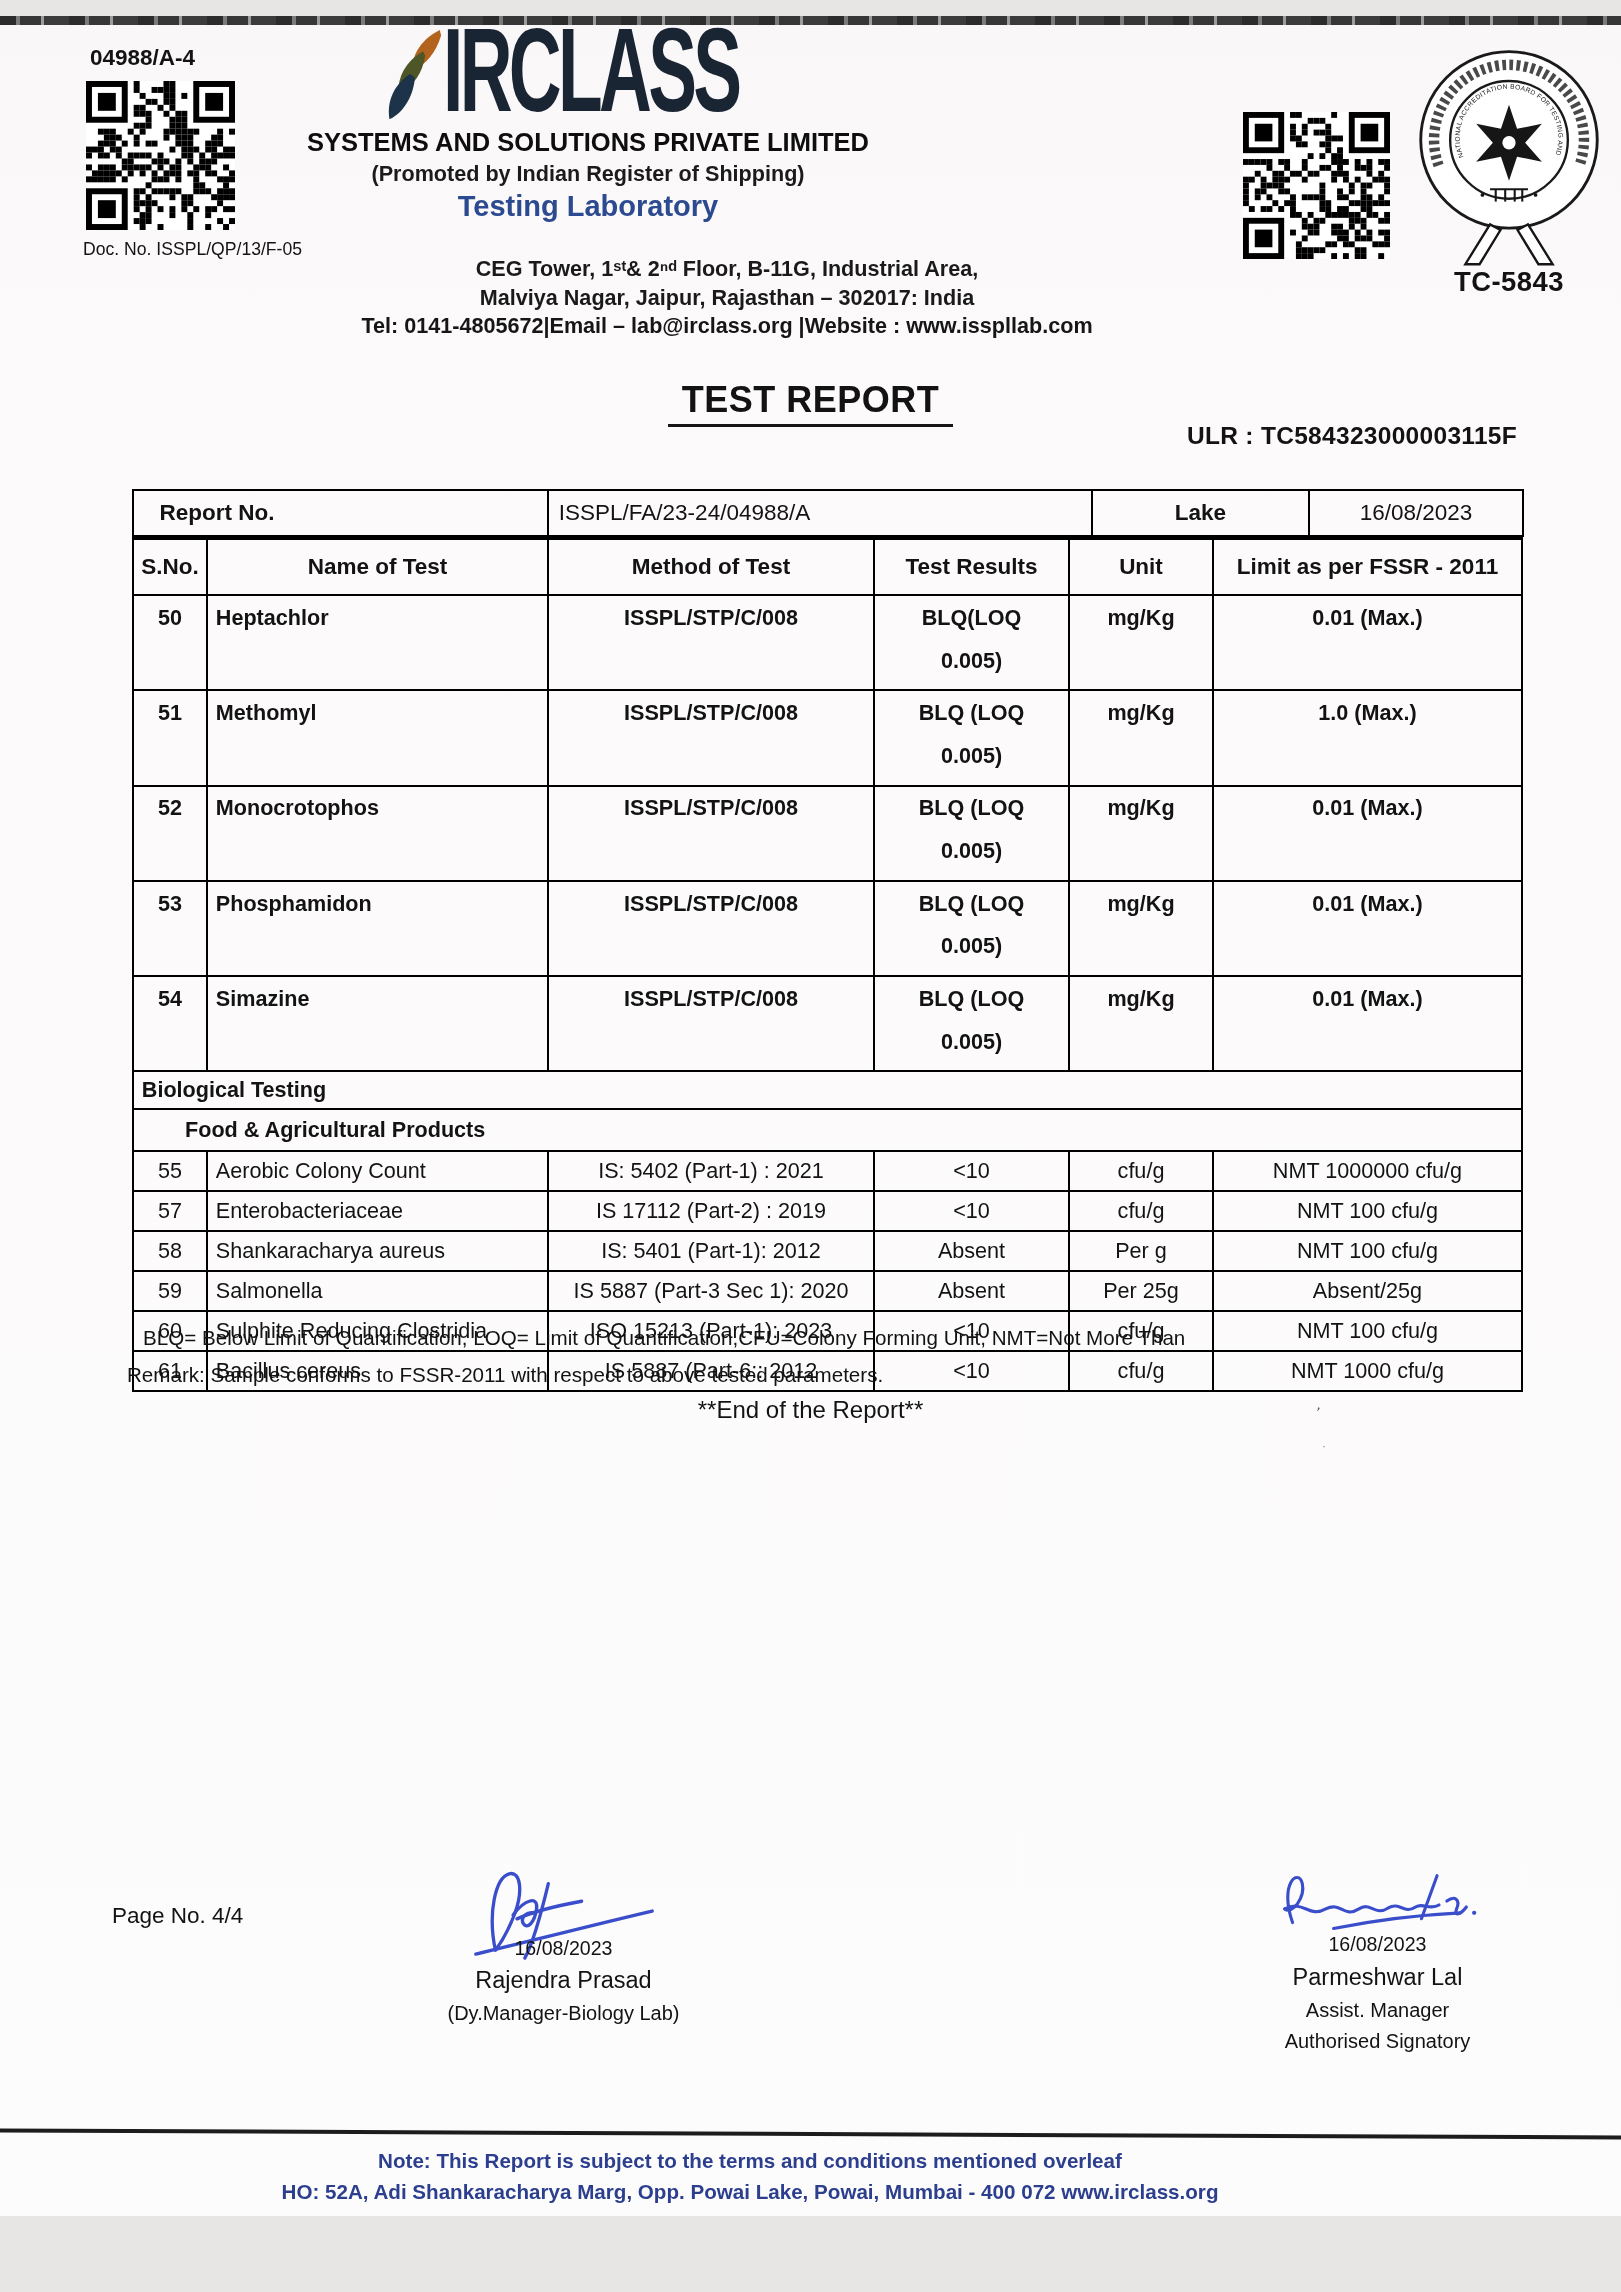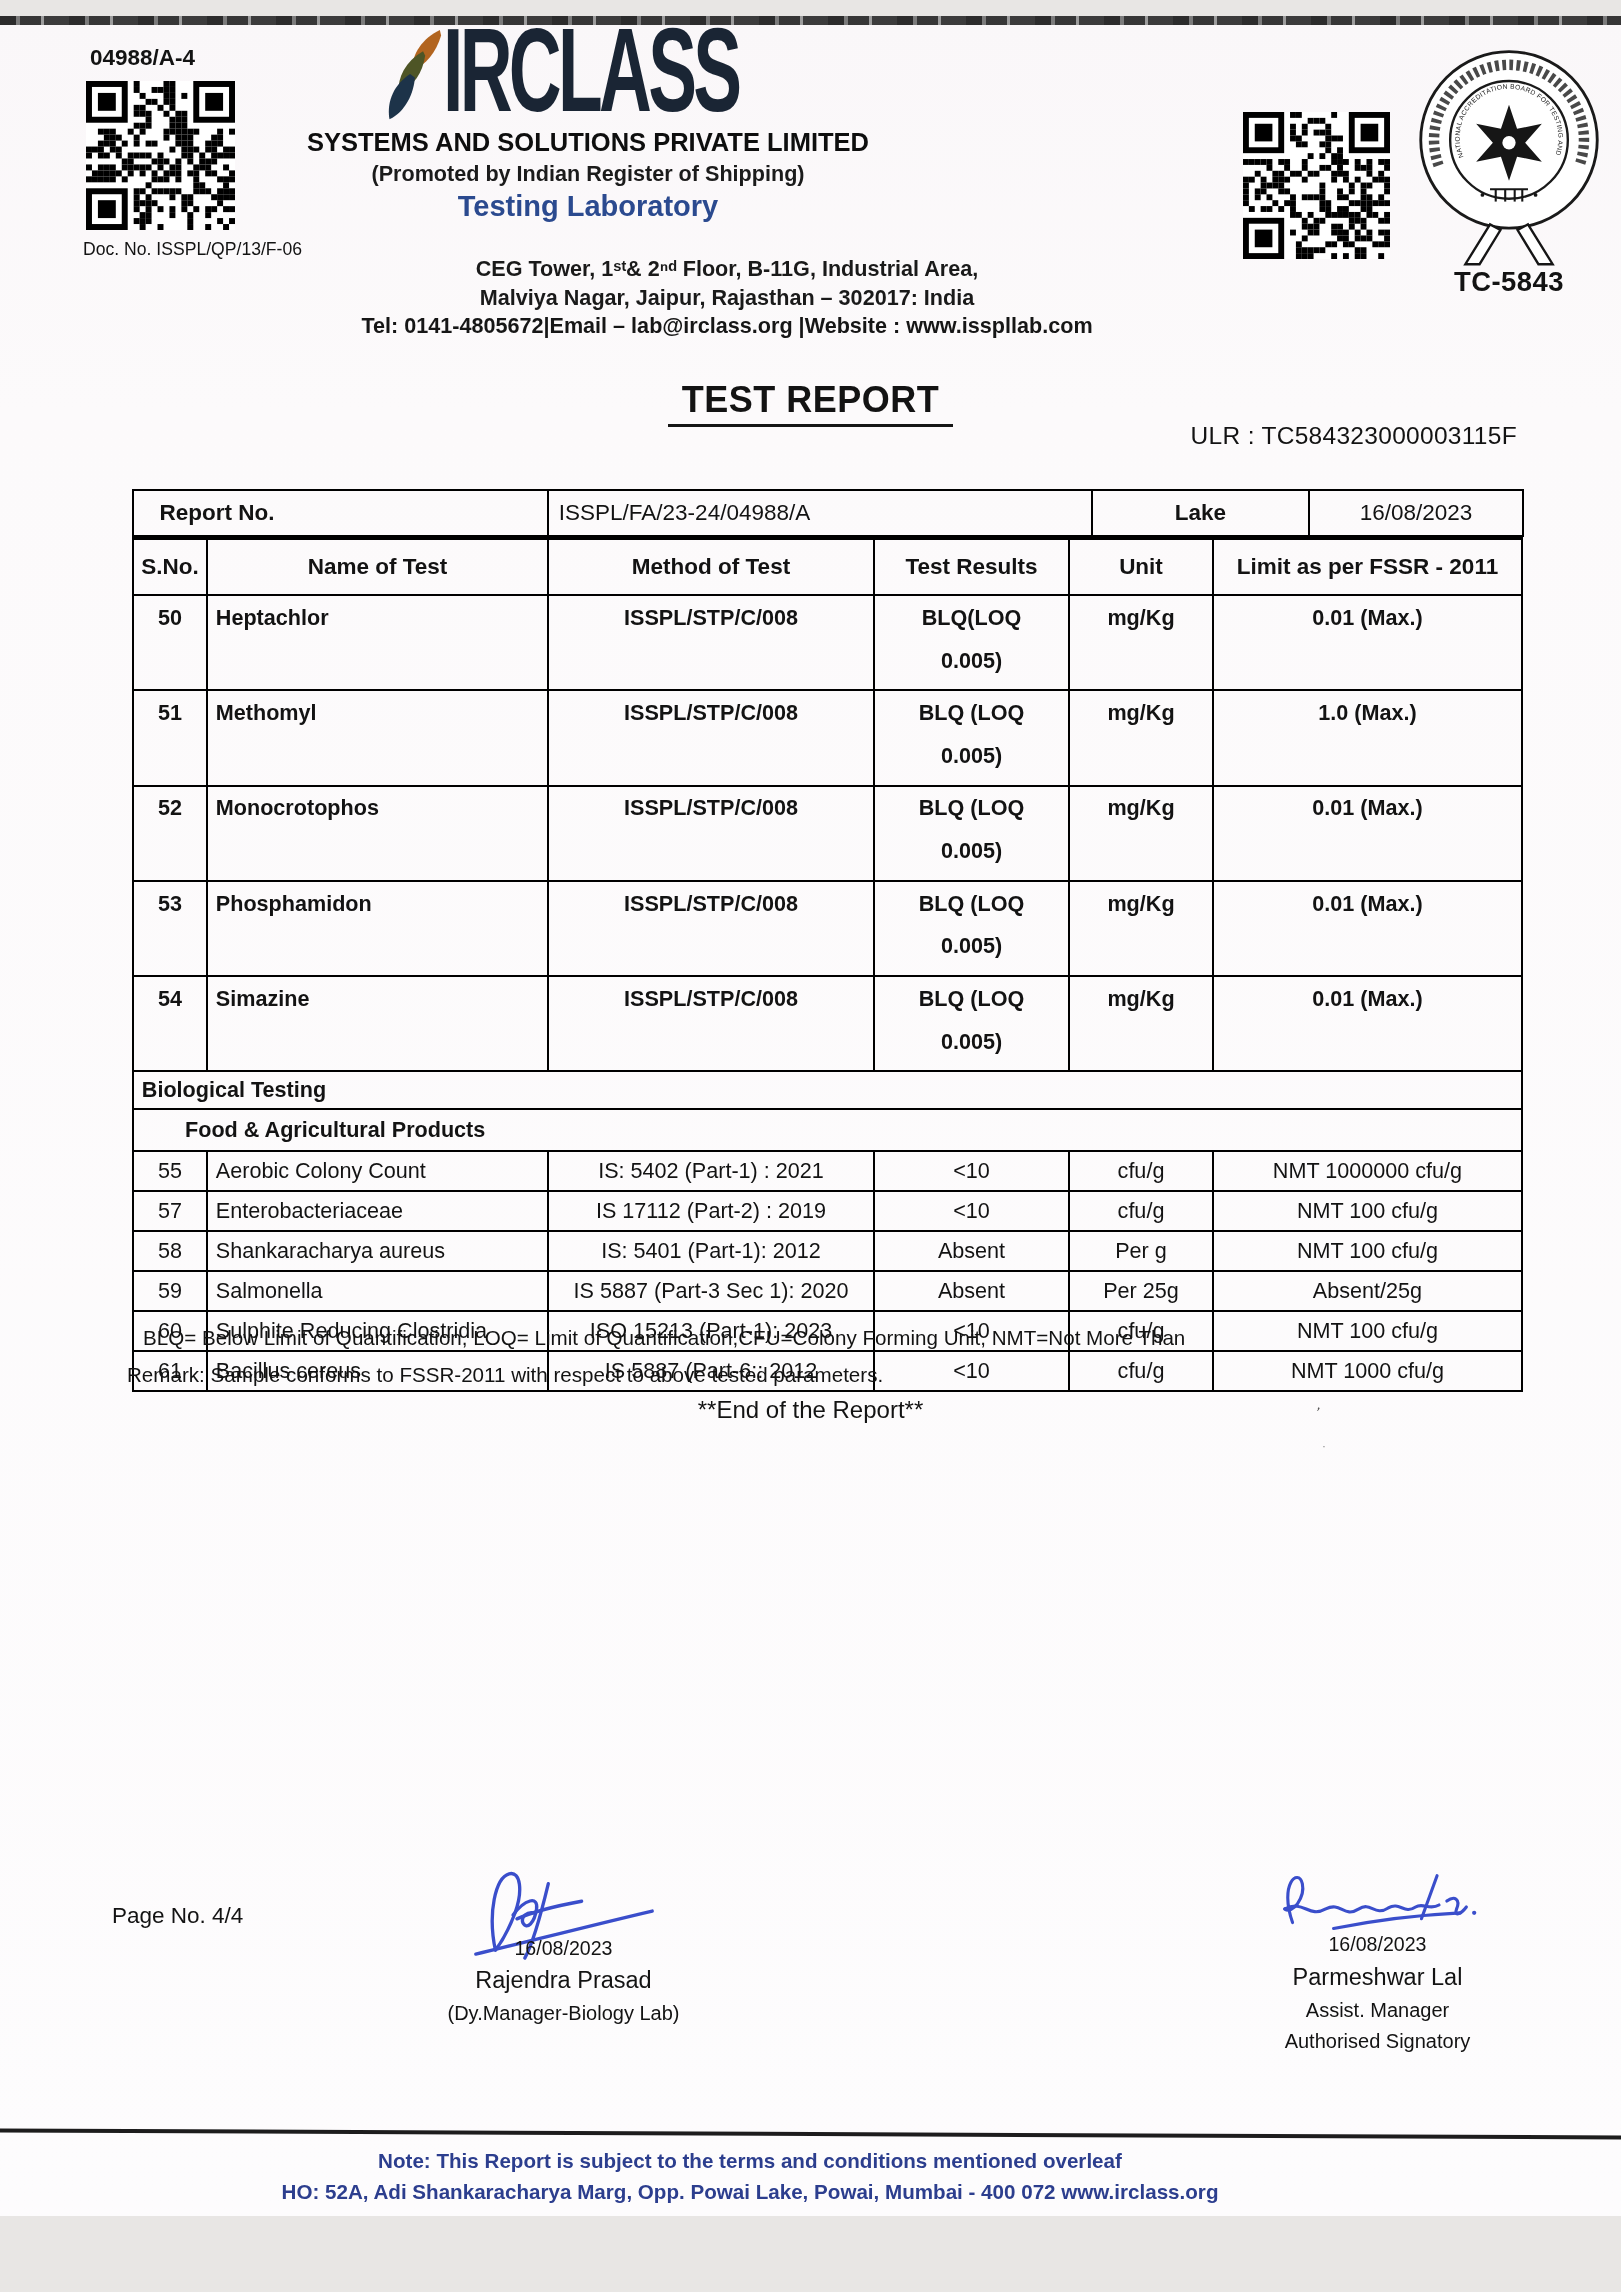--- a/index.html
+++ b/index.html
@@ -27,21 +27,21 @@
   .addr1{position:absolute;top:240px;width:100%;font-size:21.6px;font-weight:bold;color:#1a1a1a;}
   .addr2{position:absolute;top:269px;width:100%;font-size:21.6px;font-weight:bold;color:#1a1a1a;}
   .contact{position:absolute;top:297px;width:100%;font-size:21.6px;font-weight:bold;color:#161616;}
   
   .nabl{left:1411px;top:29px;width:196px;text-align:center;}
   .nabl-code{font-size:27.4px;font-weight:bold;margin-top:-5.9px;letter-spacing:0.5px;}
   
   .title-wrap{left:0;top:363px;width:1621px;text-align:center;}
   .title{display:inline-block;font-size:36px;font-weight:bold;letter-spacing:0.5px;
      border-bottom:3.9px solid #161616;padding:0 13.7px 2.9px 13.7px;}
-  .ulr{top:406px;right:104px;font-size:24.5px;font-weight:normal;letter-spacing:0.3px;}
+  .ulr{top:406px;right:104px;font-size:24.5px;font-weight:bold;letter-spacing:0.3px;}
   
   .tbl-wrap{left:132px;top:473px;width:1393px;}
   table{border-collapse:collapse;table-layout:fixed;width:1389px;background:transparent;}
   td,th{border:2px solid #000;overflow:hidden;}
   .rpt-table{border:2.9px solid #000;}
   .rpt-table td{font-size:22.5px;height:42px;vertical-align:middle;}
   .rpt-label{font-weight:bold;padding-left:25.5px;}
   .rpt-val{padding-left:9.8px;}
   .rpt-date-label{font-weight:bold;text-align:center;}
   .rpt-date{text-align:center;}
@@ -307,21 +307,21 @@
       <rect x="0" y="0" width="42" height="42" fill="#000"></rect>
       <rect x="6" y="6" width="30" height="30" fill="#fff"></rect>
       <rect x="12" y="12" width="18" height="18" fill="#000"></rect>
       <rect x="108" y="0" width="42" height="42" fill="#000"></rect>
       <rect x="114" y="6" width="30" height="30" fill="#fff"></rect>
       <rect x="120" y="12" width="18" height="18" fill="#000"></rect>
       <rect x="0" y="108" width="42" height="42" fill="#000"></rect>
       <rect x="6" y="114" width="30" height="30" fill="#fff"></rect>
       <rect x="12" y="120" width="18" height="18" fill="#000"></rect>
     </svg>
-  <div class="abs doc-no">Doc. No. ISSPL/QP/13/F-06</div>
+  <div class="abs doc-no">Doc. No. ISSPL/QP/13/F-05</div>
 
   <svg class="abs leaf" width="84" height="102" viewBox="0 0 92 112">
     <path d="M76,2 C56,10 44,26 42,44 C58,40 70,26 77,8 Z" fill="#b2641f"></path>
     <path d="M56,24 C36,34 26,50 26,68 C43,62 54,47 58,29 Z" fill="#4e5526"></path>
     <path d="M40,48 C22,58 12,76 14,96 C33,88 43,68 45,52 Z" fill="#1d3349"></path>
   </svg>
   <div class="abs logo-word">IRCLASS</div>
 
   <div class="abs center-col">
     <div class="company">SYSTEMS AND SOLUTIONS PRIVATE LIMITED</div>

